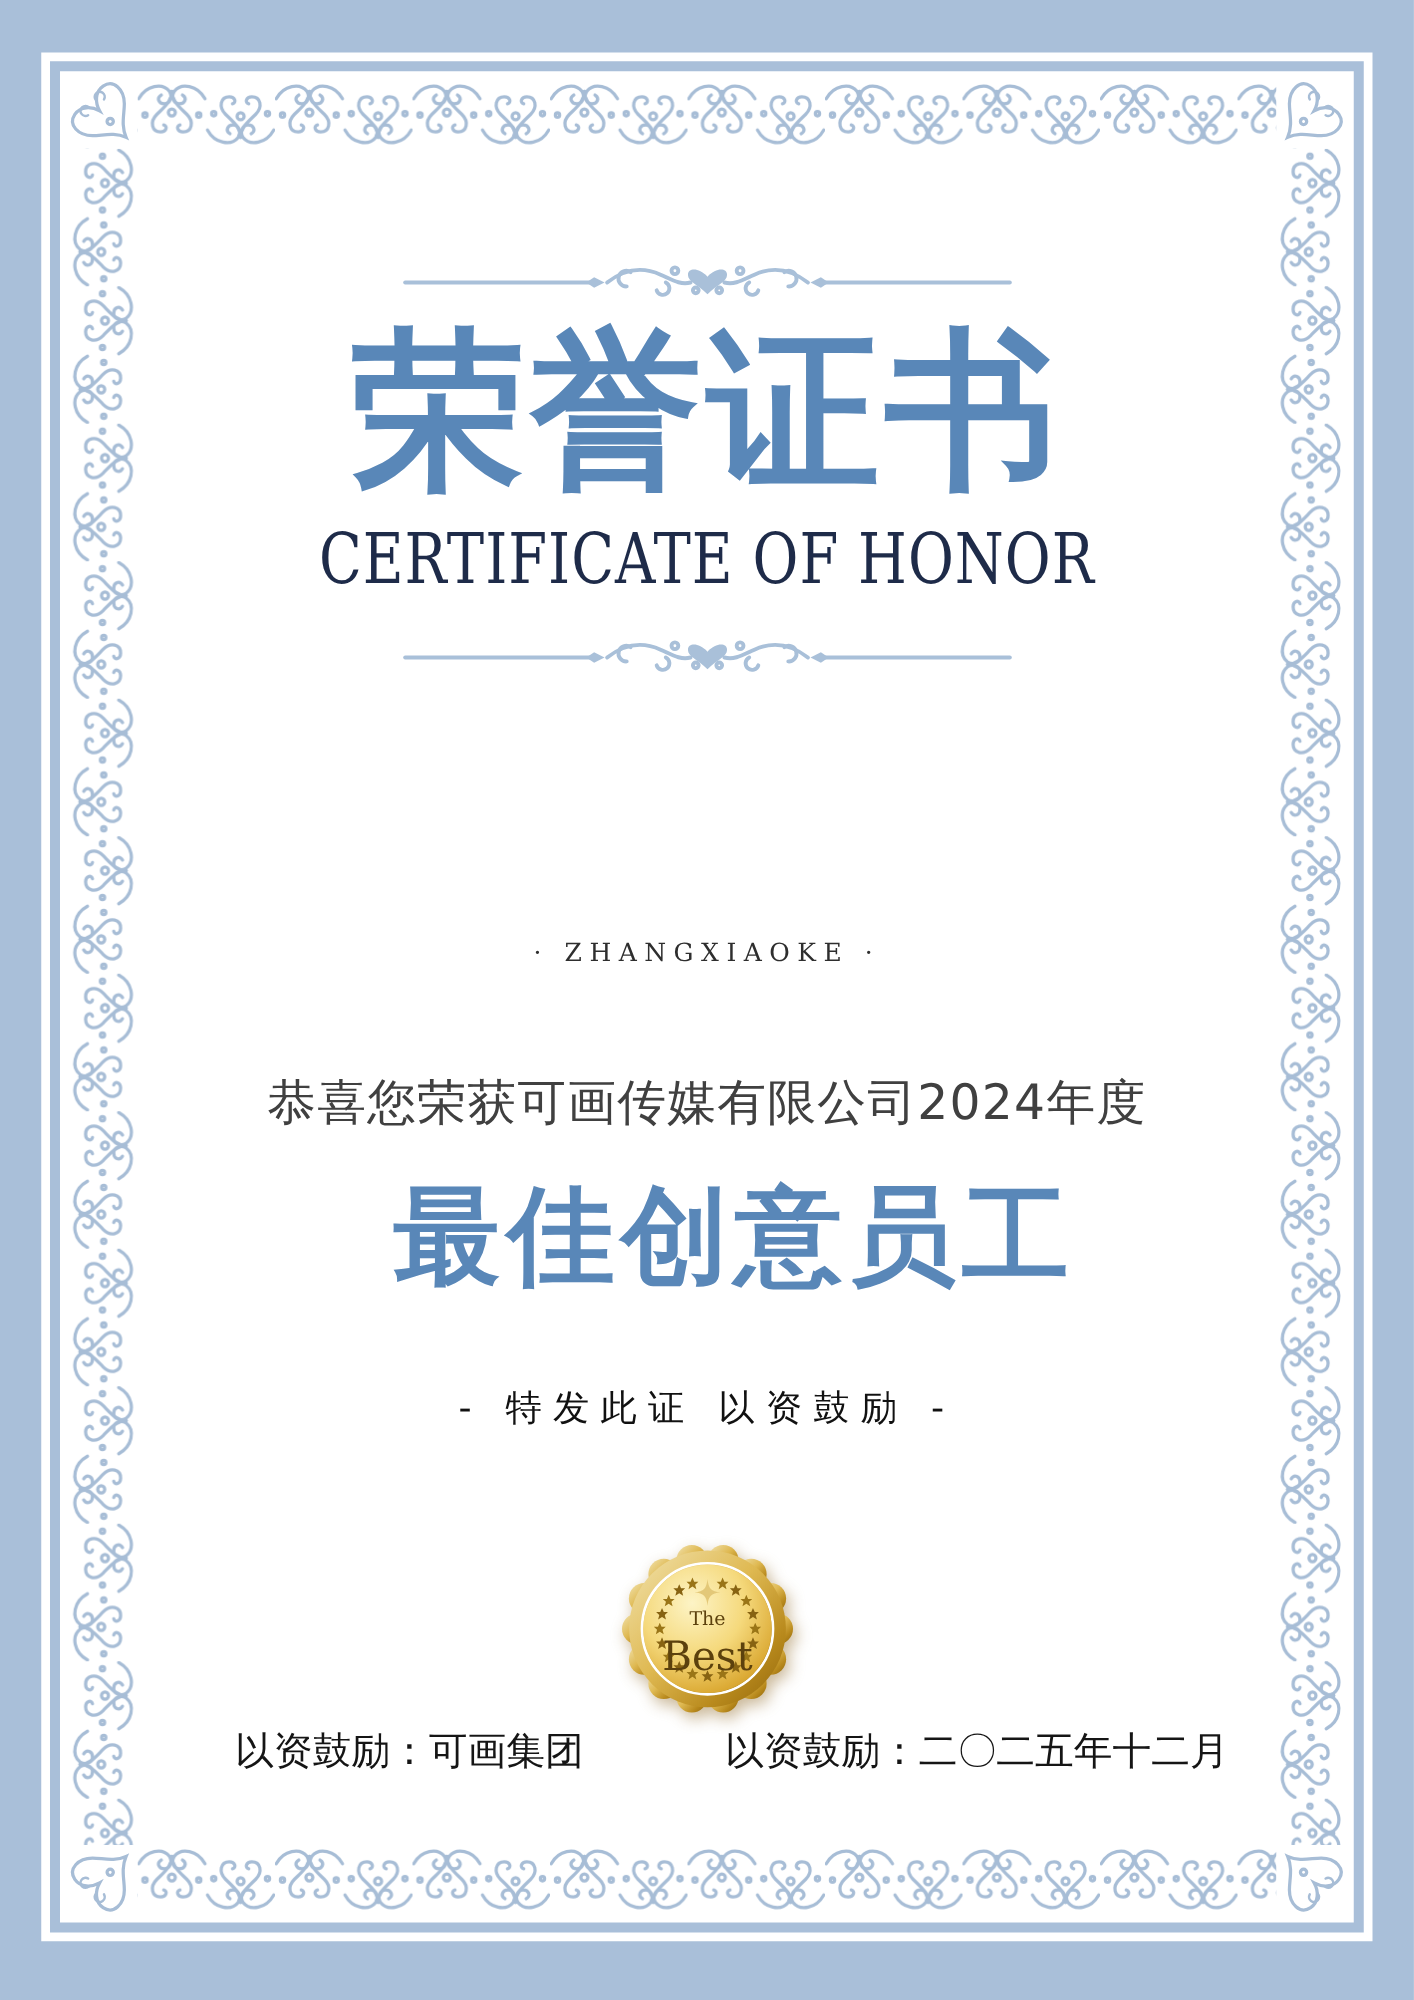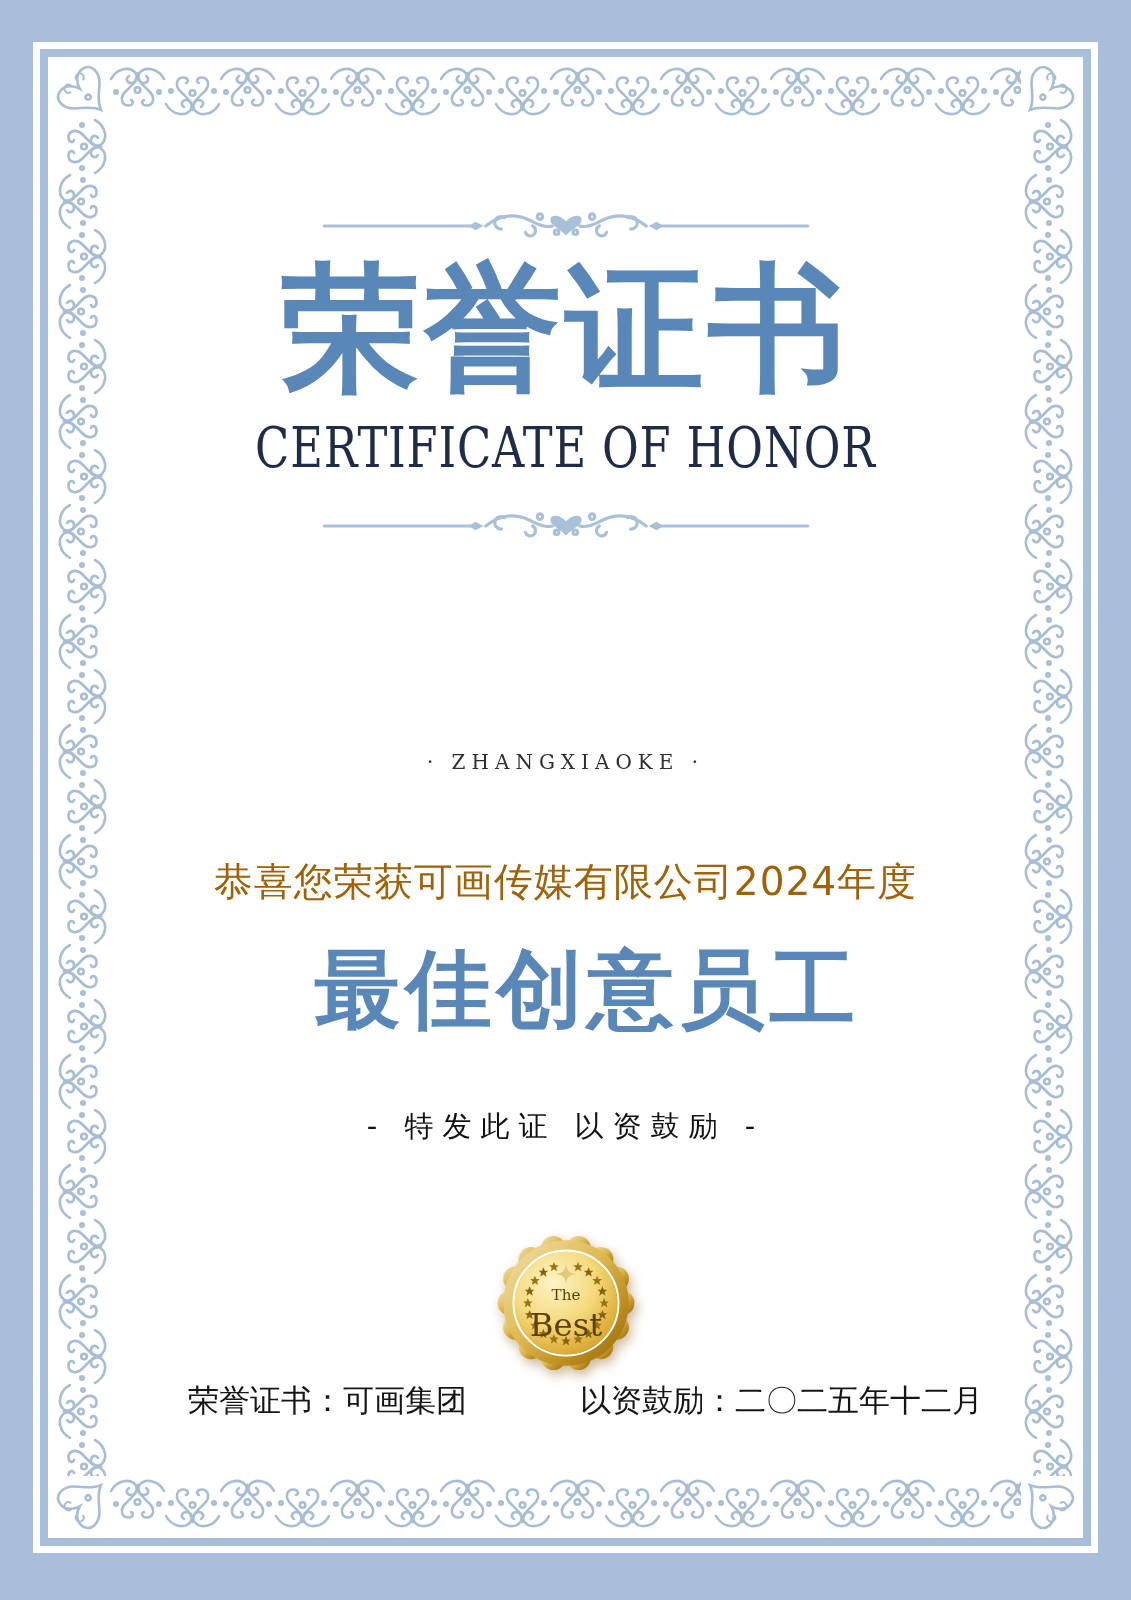--- a/index.html
+++ b/index.html
@@ -33,21 +33,21 @@
   .div-top{position:absolute;top:165px;left:50%;transform:translateX(-50%);}
   .div-mid{position:absolute;top:465px;left:50%;transform:translateX(-50%);}
   .name{
     top:616px;font-size:76px;font-weight:700;line-height:1.1;
     letter-spacing:12px;color:#111111;
   }
   .pinyin{
     top:708px;font-family:"DejaVu Serif",serif;font-size:20px;
     letter-spacing:6px;color:#2e2e2e;
   }
-  .congrats{top:813px;font-size:39px;color:#a16207;letter-spacing:1px;}
+  .congrats{top:813px;font-size:39px;color:#404040;letter-spacing:1px;}
   .award-title{
     top:898px;font-family:"DejaVu Serif",serif;font-weight:700;
     font-size:86px;line-height:1.15;letter-spacing:5px;color:#5987b8;padding-left:44px;
   }
   .motto{top:1026px;font-size:29px;letter-spacing:9px;color:#111111;margin-top:39px;}
   .seal{
     position:absolute;top:1183px;left:50%;transform:translateX(-50%);
     width:152px;height:158px;
   }
   .seal svg{filter:drop-shadow(3px 5px 6px rgba(140,100,30,.45));}
@@ -211,19 +211,19 @@
               <use href="#star5" x="56.2" y="49.6" fill="#876312"></use>
             <use href="#star5" x="67.3" y="44" fill="#9a7517"></use>
           </g>
           <path d="M80,40 C80.9,48.2 83,50.4 91,51.3 C83,52.2 80.9,54.4 80,62.6 C79.1,54.4 77,52.2 69,51.3 C77,50.4 79.1,48.2 80,40 Z" fill="#e3c878"></path>
           <text x="80" y="79" text-anchor="middle" font-family="DejaVu Serif, serif" font-size="16" fill="#5c410d">The</text>
           <text x="80" y="117" text-anchor="middle" font-family="DejaVu Serif, serif" font-size="34" fill="#5c410d">Best</text>
         </svg>
       </div>
 
       <div class="footer">
-        <span class="issuer">荣誉证书：可画集团</span>
+        <span class="issuer">以资鼓励：可画集团</span>
         <span class="issue-date">以资鼓励：二〇二五年十二月</span>
       </div>
 
     </div>
   </div>
 </div>
 
 </body></html>

